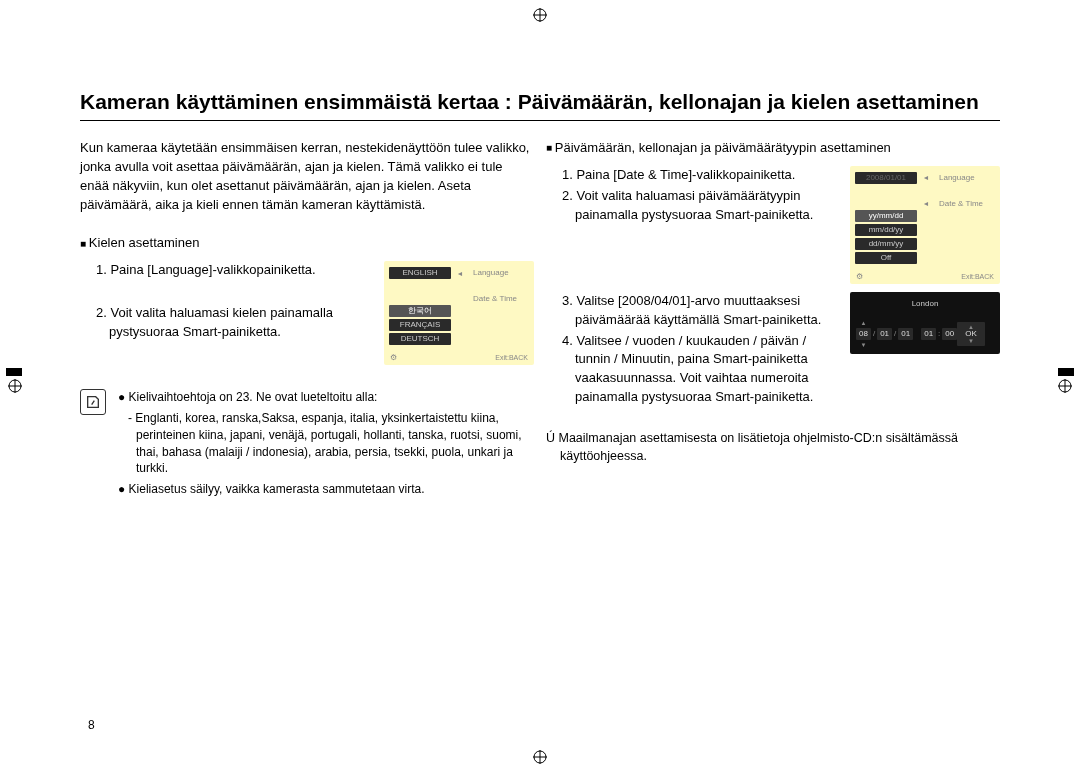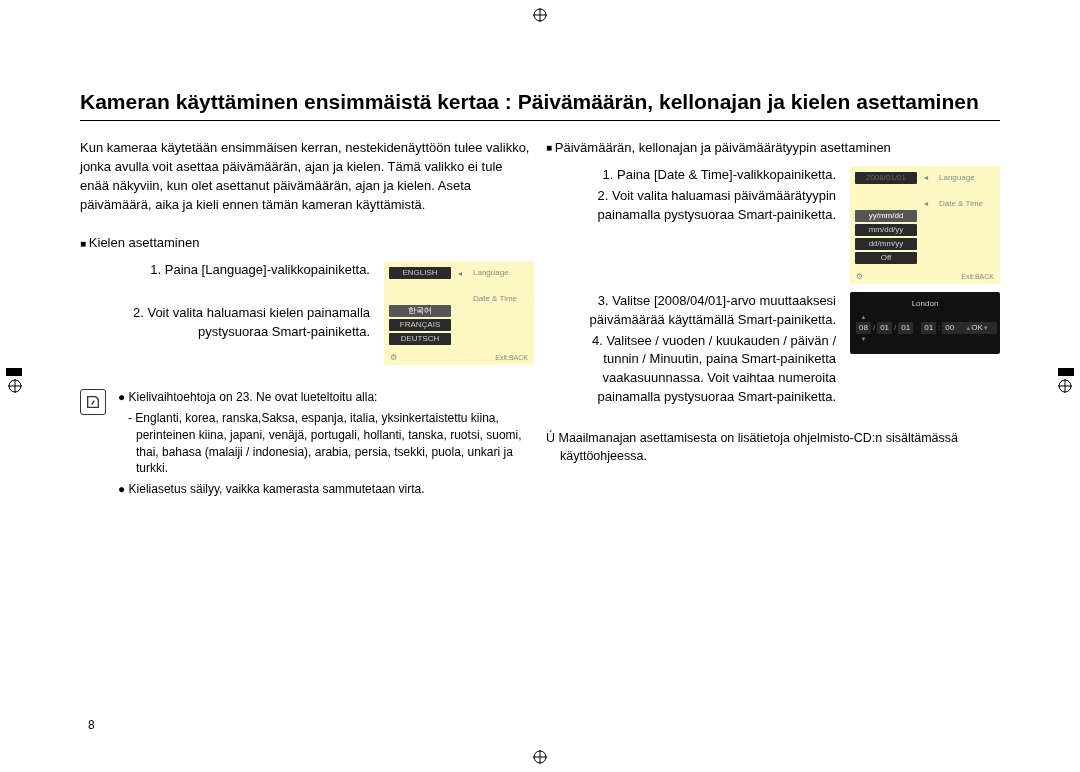--- a/index.html
+++ b/index.html
@@ -36,21 +36,21 @@
     font-size: 13px;
   }
   .subhead::before {
     content: "■ ";
     font-size: 10px;
     vertical-align: middle;
   }
   .steps { margin-left: 16px; margin-bottom: 12px; }
   .steps div { margin-bottom: 2px; }
   .row-with-fig { display: flex; gap: 14px; align-items: flex-start; }
-  .row-with-fig .txtcol { flex: 1; text-align: right; }
+  .row-with-fig .txtcol { flex: 1; }
 
   
   .lcd {
     background: #fef9c3;
     color: #ddd;
     font-size: 8px;
     width: 150px;
     border-radius: 2px;
     padding: 6px 5px 18px 5px;
     position: relative;
@@ -69,21 +69,21 @@
     color:#ddd; font-size:8px; line-height:1; position:relative;
   }
   .lcd2-top { text-align:center; color:#ccc; padding:2px 0 6px; font-size:8px; }
   .lcd2-mid { display:flex; justify-content:flex-start; align-items:center; }
   .lcd2-date { display:flex; gap:2px; align-items:center; }
   .lcd2-cell { background:#2a2a2a; padding:2px 3px; border-radius:1px; position:relative; }
   .lcd2-updn { position:relative; }
   .lcd2-up, .lcd2-dn { position:absolute; left:50%; transform:translateX(-50%); color:#888; font-size:6px; }
   .lcd2-up { top:-8px; }
   .lcd2-dn { bottom:-8px; }
-  .lcd2-ok { background:#2a2a2a; padding:2px 8px; border-radius:1px; display:flex; flex-direction:row; align-items:center; gap:0; }
+  .lcd2-ok { background:#2a2a2a; padding:2px 8px; border-radius:1px; display:flex; flex-direction:column; align-items:center; gap:0; }
   .lcd2-ok .sm { font-size:6px; color:#888; line-height:1; }
   .sep { color:#888; font-size:8px; }
 
   .note-box { display:flex; gap:12px; margin-top:24px; align-items:flex-start; }
   .note-icon { width:26px; height:26px; border:1px solid #333; border-radius:3px; display:flex; align-items:center; justify-content:center; flex-shrink:0; }
   .note-icon svg { width:16px; height:16px; }
   .note-list { font-size:12px; line-height:1.4; }
   .note-list > div { text-indent:-10px; padding-left:10px; margin-bottom:4px; }
   .note-list .sub { text-indent:-8px; padding-left:18px; }
 

